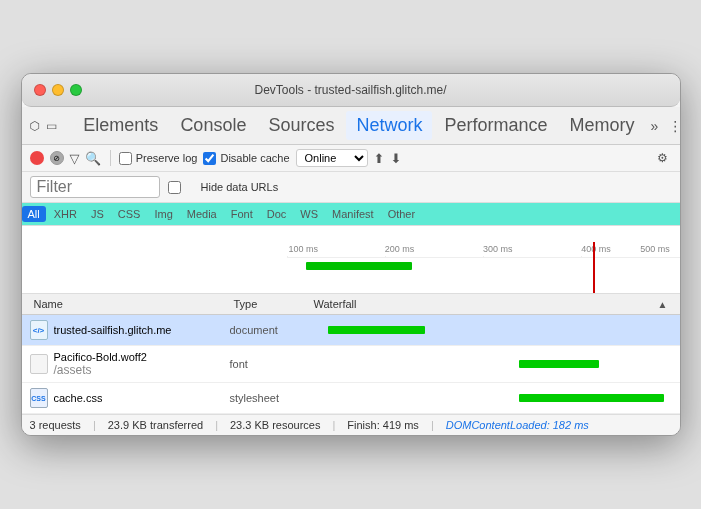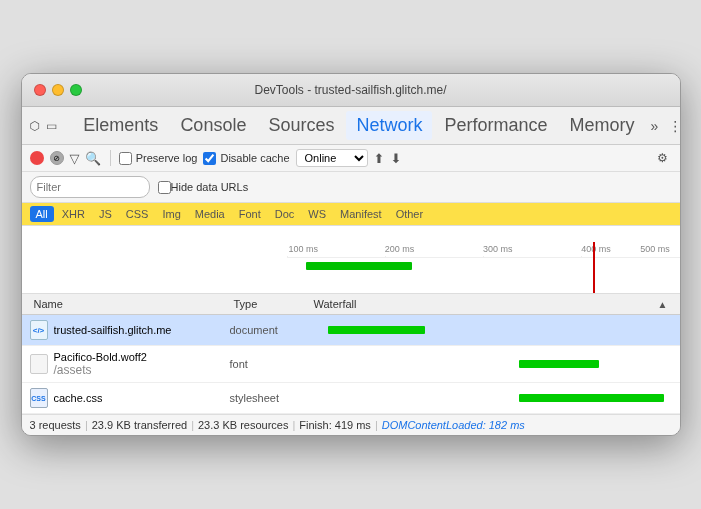--- a/index.html
+++ b/index.html
@@ -20,20 +20,21 @@
       overflow: hidden;
       border: 1px solid #999;
     }
     .title-bar {
       background: linear-gradient(to bottom, #e8e8e8, #d8d8d8);
       padding: 10px 12px;
       display: flex;
       align-items: center;
       border-bottom: 1px solid #bbb;
       position: relative;
+      border-radius: 9px;
     }
     .traffic-lights {
       display: flex;
       gap: 6px;
       align-items: center;
     }
     .traffic-light {
       width: 12px;
       height: 12px;
       border-radius: 50%;
@@ -176,41 +177,41 @@
     }
     .filter-bar {
       background: #f5f5f5;
       border-bottom: 1px solid #ddd;
       padding: 4px 8px;
       display: flex;
       align-items: center;
       gap: 8px;
     }
     .filter-input {
-      width: 120px;
+      width: 130px;
       height: 22px;
       border: 1px solid #bbb;
-      border-radius: 10px;
+      border-radius: 3px;
       padding: 2px 6px;
-      font-size: 11px;
+      font-size: 16px;
       background: #fff;
       outline: none;
     }
     .hide-data-label {
       display: flex;
       align-items: flex-start;
-      gap: 0;
+      gap: 20px;
       font-size: 11px;
       color: #333;
       cursor: pointer;
     }
     .type-filter-bar {
-      background: #fde047;
+      background: #5eead4;
       border-bottom: 1px solid #ddd;
-      padding: 3px 8px;
+      padding: 3px 0;
       display: flex;
       align-items: center;
       gap: 2px;
     }
     .type-btn {
       padding: 2px 6px;
       font-size: 11px;
       color: #555;
       cursor: pointer;
       border-radius: 3px;
@@ -320,21 +321,21 @@
       font-size: 7px;
       color: #1a73e8;
       font-weight: bold;
     }
     .status-bar {
       background: #f5f5f5;
       border-top: 1px solid #ddd;
       padding: 4px 8px;
       display: flex;
       align-items: center;
-      gap: 4px;
+      gap: 12px;
       font-size: 11px;
       color: #333;
     }
     .status-separator {
       color: #bbb;
     }
     .dom-loaded {
       color: #1a73e8;
       cursor: pointer;
       font-style: italic;

